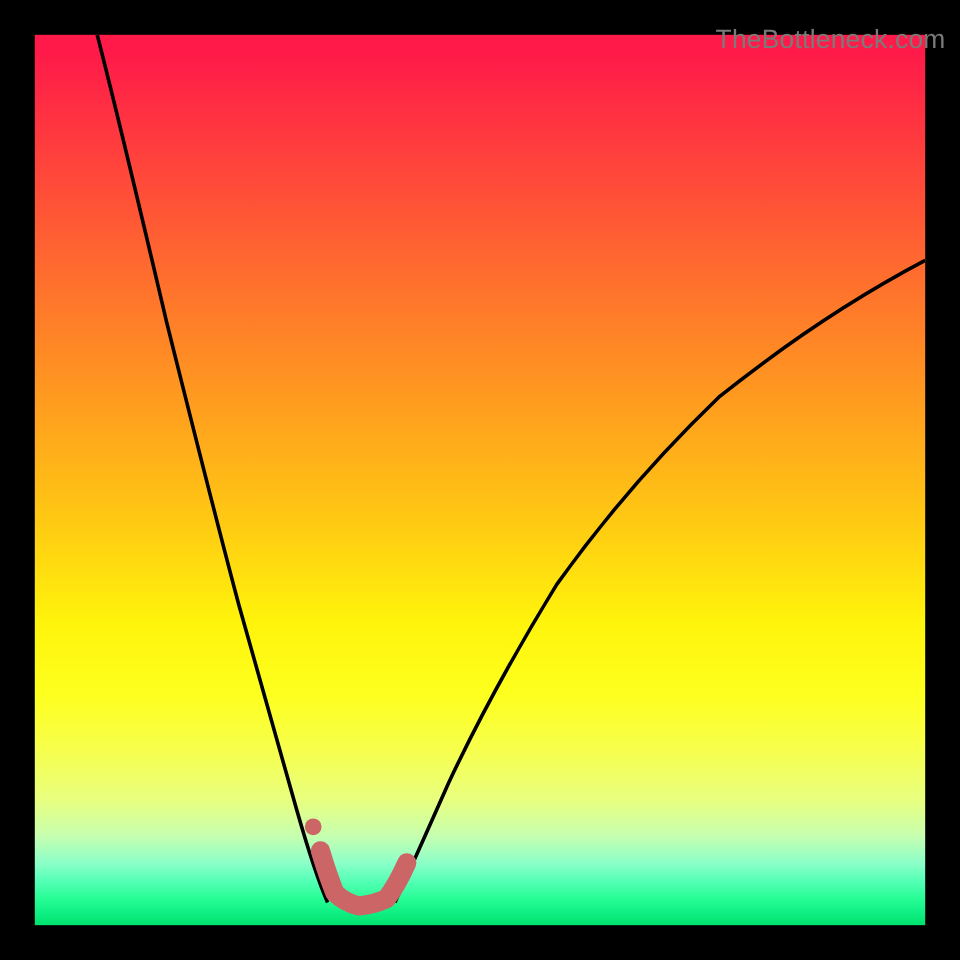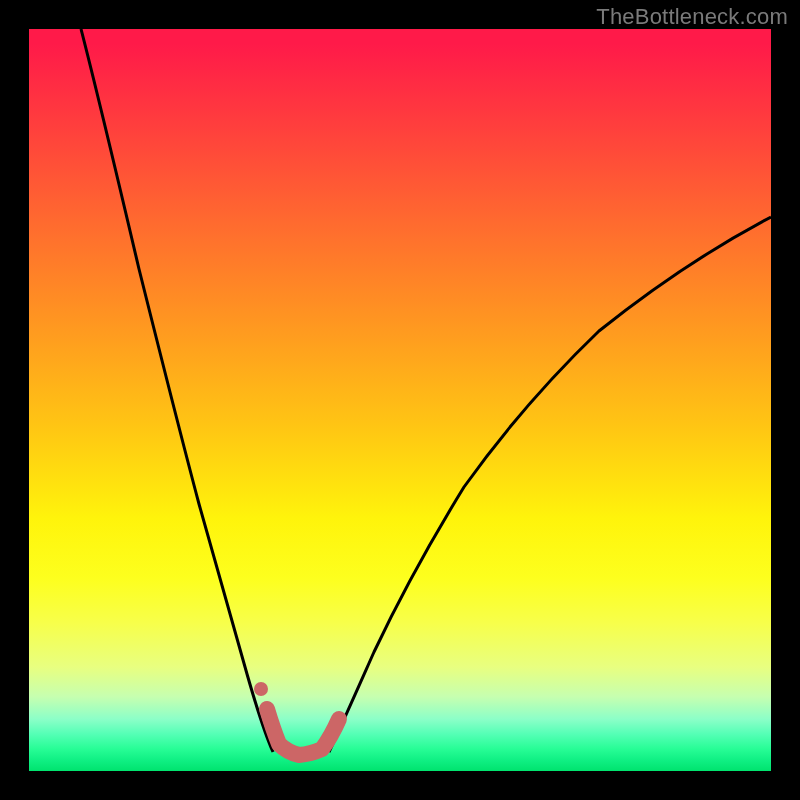--- a/index.html
+++ b/index.html
@@ -30,21 +30,21 @@
       #e8ff80 86%,
       #c6ffb0 90%,
       #8cffc8 93%,
       #55ffb6 95%,
       #28fd96 97%,
       #10f084 98.5%,
       #00e36e 100%);
   }
   .watermark {
     position: absolute;
-    top: 4px;
+    top: 20px;
     right: 12px;
     color: #7a7a7a;
     font-size: 22px;
     font-weight: 500;
     letter-spacing: 0.2px;
     z-index: 10;
   }
   svg.curve {
     position: absolute;
     left: 0;

